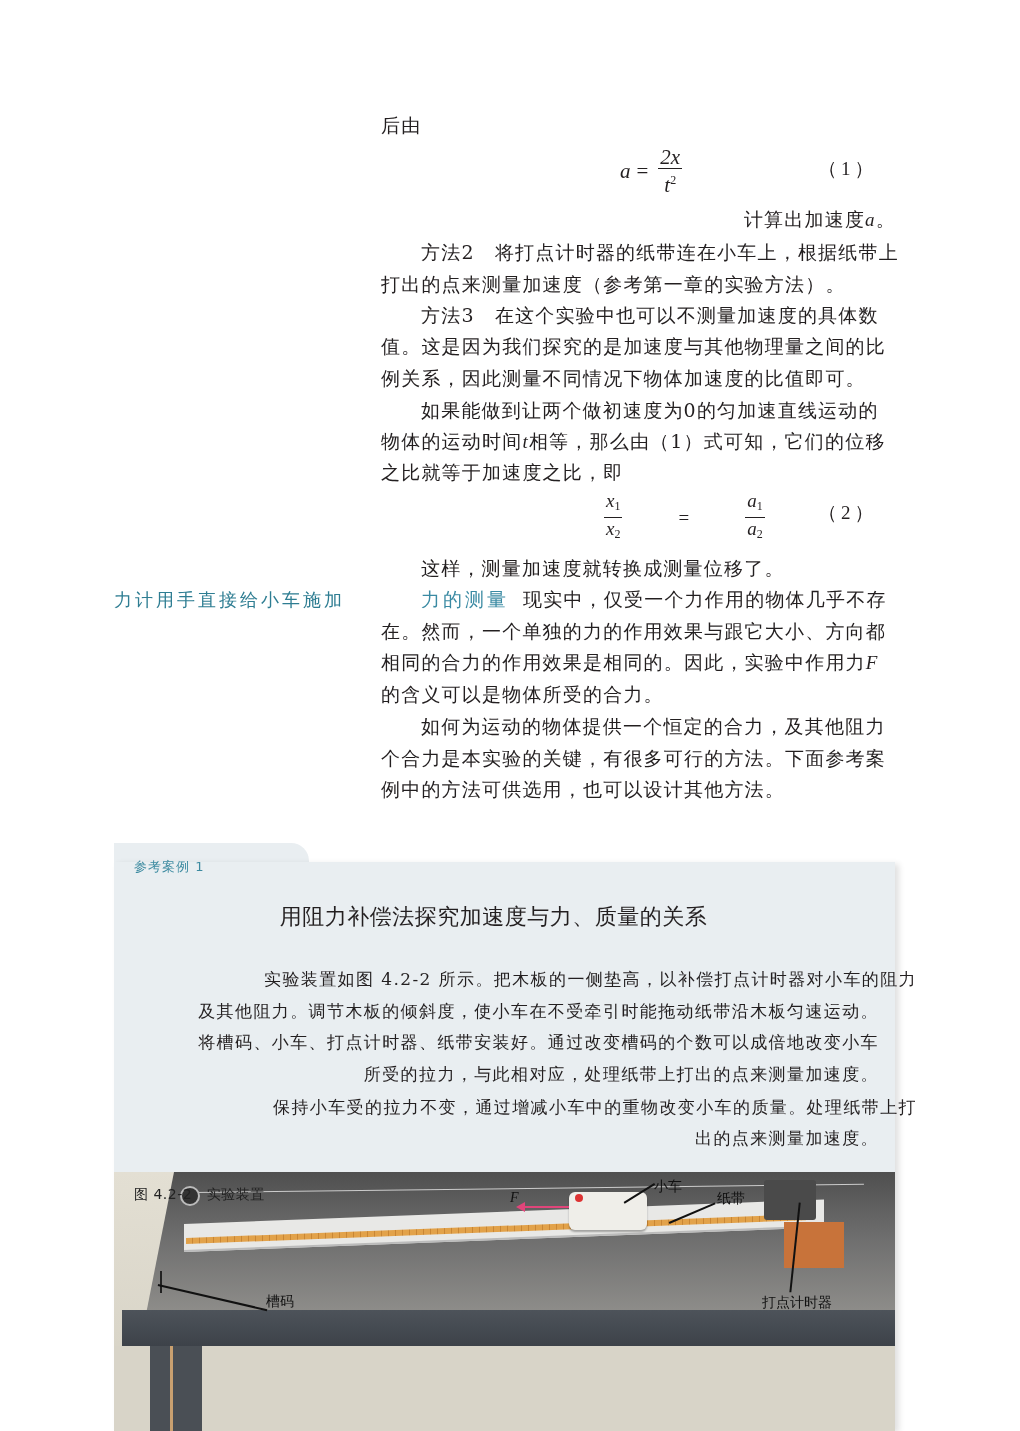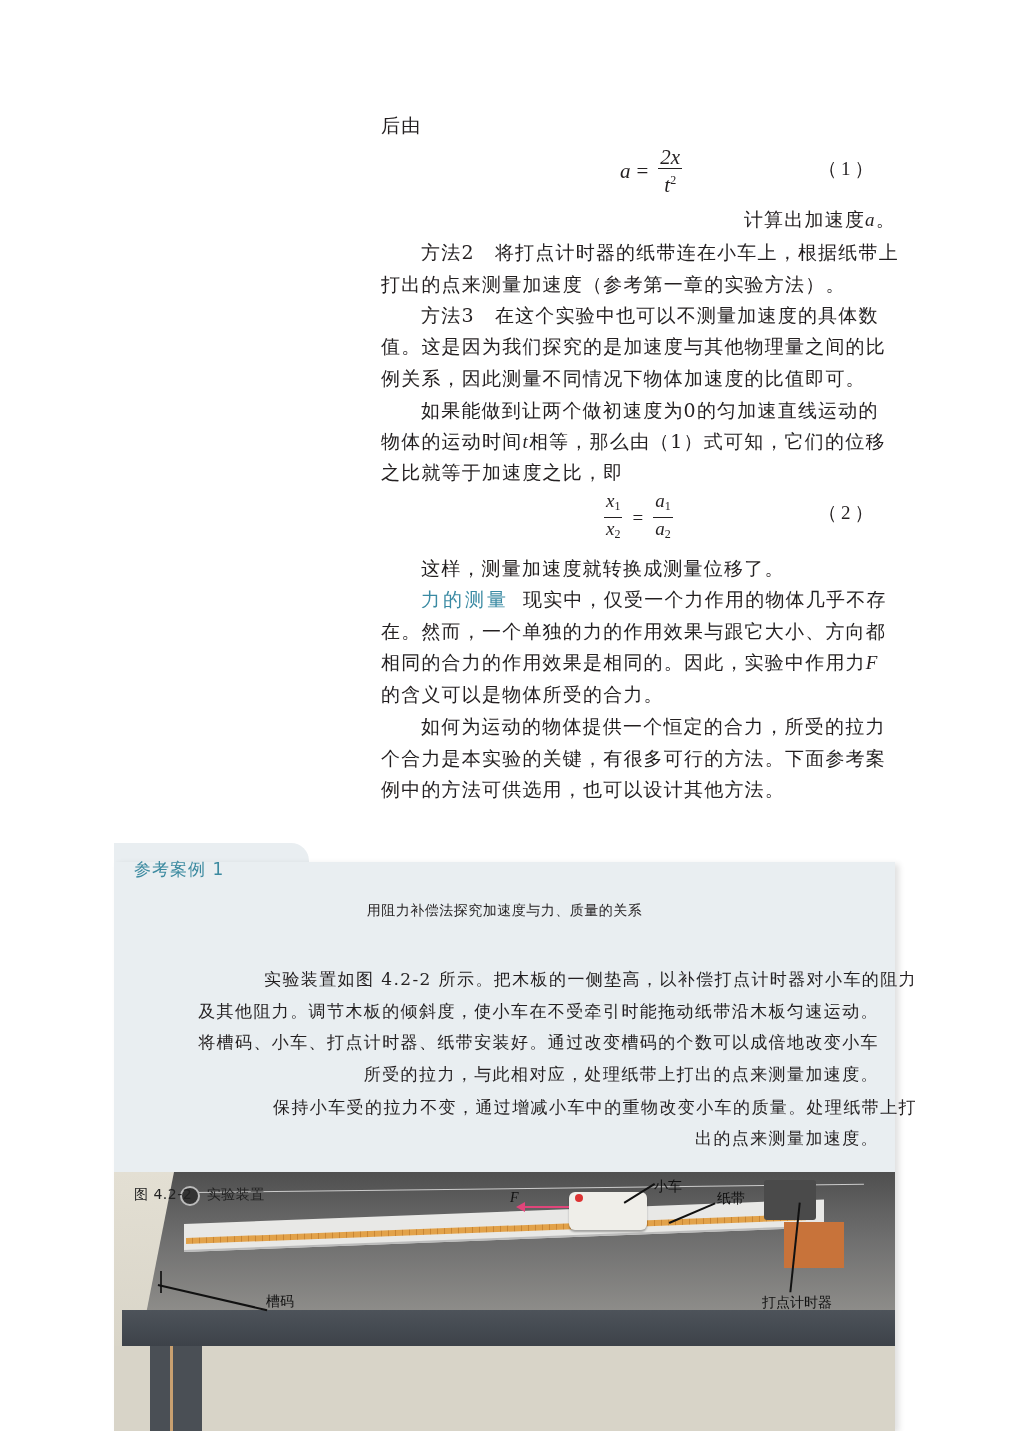--- a/index.html
+++ b/index.html
@@ -16,22 +16,22 @@
   .fr .den { line-height:22px; padding:0 2px; }
   .fr sub { font-size:12px; font-style:normal; vertical-align:-3px; }
   .fr sup { font-size:12px; font-style:normal; }
   .eq-sign { font-style:normal; margin:0 6px; }
   .kw { color:#3a8aa3; letter-spacing:3px; }
   .side { position:absolute; left:114px; width:240px; color:#2e7d92; font-size:18px; line-height:31.5px; letter-spacing:3px; font-family:"DejaVu Sans","Liberation Sans",sans-serif; }
   .side .tri { display:inline-block; width:0; height:0; border-top:7px solid transparent; border-bottom:7px solid transparent; border-left:11px solid #2e7d92; margin-right:22px; vertical-align:-1px; }
 
   .panel { position:absolute; left:114px; top:862px; width:781px; height:569px; background:#e9eef1; box-shadow:4px 2px 6px rgba(0,0,0,0.12); }
   .tab { position:absolute; left:114px; top:843px; width:195px; height:30px; background:#e9eef1; border-top-right-radius:18px; }
-  .tab-label { position:absolute; left:134px; top:858px; font-family:"DejaVu Sans","Liberation Sans",sans-serif; font-size:17px; color:#3c8aa0; letter-spacing:1px; }
-  .case-title { position:absolute; left:114px; width:781px; top:902px; text-align:center; font-family:Liberation Sans, sans-serif; font-size:14px; color:#231f20; letter-spacing:0.5px; }
+  .tab-label { position:absolute; left:134px; top:858px; font-family:"DejaVu Sans","Liberation Sans",sans-serif; font-size:13px; color:#3c8aa0; letter-spacing:1px; }
+  .case-title { position:absolute; left:103px; width:781px; top:902px; text-align:center; font-family:Liberation Sans, sans-serif; font-size:22px; color:#231f20; letter-spacing:0.5px; }
   .case-p { position:absolute; left:134px; width:745px; font-size:17px; line-height:32px; letter-spacing:1.4px; color:#231f20; white-space:nowrap;text-align:right; }
 
   .photo { position:absolute; left:114px; top:1172px; width:781px; height:259px; overflow:hidden;
            background:linear-gradient(100deg,#d9d5c8 0%,#cfcbbf 6%,#5a5a5a 12%,#6b6b6b 40%,#7c7b78 60%,#6a6a6a 85%,#8a8883 100%); }
   .tabletop { position:absolute; left:0; top:0; width:781px; height:140px; background:linear-gradient(180deg,#4f4f4f 0%,#6d6d6d 45%,#8e8d8a 100%); }
   .table-edge { position:absolute; left:8px; top:138px; width:773px; height:36px; background:linear-gradient(180deg,#4d535a 0%,#3d4249 100%); }
   .floor { position:absolute; left:0; top:174px; width:781px; height:85px; background:#d8d4c8; }
   .leg { position:absolute; left:36px; top:174px; width:52px; height:85px; background:#4a4f55; }
   .leg-strip { position:absolute; left:56px; top:174px; width:3px; height:85px; background:#c9a070; }
   .left-wall { position:absolute; left:0; top:0; width:60px; height:259px; background:linear-gradient(180deg,#e3dfd3,#d4d0c3); clip-path:polygon(0 0,100% 0,15% 100%,0 100%); }
@@ -70,43 +70,44 @@
 
 <div class="line main indent" style="top:236px;">方法2　将打点计时器的纸带连在小车上，根据纸带上</div>
 <div class="line main" style="top:268px;">打出的点来测量加速度（参考第一章的实验方法）。</div>
 <div class="line main indent" style="top:299px;">方法3　在这个实验中也可以不测量加速度的具体数</div>
 <div class="line main" style="top:330px;">值。这是因为我们探究的是加速度与其他物理量之间的比</div>
 <div class="line main" style="top:362px;">例关系，因此测量不同情况下物体加速度的比值即可。</div>
 <div class="line main indent" style="top:394px;">如果能做到让两个做初速度为0的匀加速直线运动的</div>
 <div class="line main" style="top:425px;"><span>物体的运动时间</span><span class="math">t</span><span>相等，那么由（1）式可知，它们的位移</span></div>
 <div class="line main" style="top:456px;">之比就等于加速度之比，即</div>
 
-<div class="frac" style="left:600px; top:490px; font-size:19px;">
+<div class="frac" style="left:600px; top:490px; font-size:19px;gap:46px;">
   <span class="fr">
     <span class="num"><span>x</span><sub>1</sub></span>
     <span class="den"><span>x</span><sub>2</sub></span>
   </span>
   <span class="eq-sign">=</span>
   <span class="fr">
     <span class="num"><span>a</span><sub>1</sub></span>
     <span class="den"><span>a</span><sub>2</sub></span>
   </span>
 </div>
 <div class="eqnum" style="left:818px; top:500px;">（2）</div>
 
 <div class="line main indent" style="top:552px;">这样，测量加速度就转换成测量位移了。</div>
 <div class="line main indent" style="top:583px;"><span class="kw">力的测量</span><span style="margin-left:14px;">现实中，仅受一个力作用的物体几乎不存</span></div>
 <div class="line main" style="top:615px;">在。然而，一个单独的力的作用效果与跟它大小、方向都</div>
 <div class="line main" style="top:646px;"><span>相同的合力的作用效果是相同的。因此，实验中作用力</span><span class="math">F</span></div>
 <div class="line main" style="top:678px;">的含义可以是物体所受的合力。</div>
-<div class="line main indent" style="top:710px;">如何为运动的物体提供一个恒定的合力，所受的拉力</div>
+<div class="line main indent" style="top:710px;">如何为运动的物体提供一个恒定的合力，及其他阻力</div>
 <div class="line main" style="top:742px;">个合力是本实验的关键，有很多可行的方法。下面参考案</div>
 <div class="line main" style="top:773px;">例中的方法可供选用，也可以设计其他方法。</div>
 
 <div class="side" style="top:584px;">
+  <div>力计用手直接给小车施加</div>
 </div>
 
 <div class="tab"></div>
 <div class="panel"></div>
 <div class="tab-label">参考案例 1</div>
 <div class="case-title">用阻力补偿法探究加速度与力、质量的关系</div>
 
 <div class="case-p" style="top:963px; padding-left:38px;">实验装置如图 4.2-2 所示。把木板的一侧垫高，以补偿打点计时器对小车的阻力</div>
 <div class="case-p" style="top:995px;">及其他阻力。调节木板的倾斜度，使小车在不受牵引时能拖动纸带沿木板匀速运动。</div>
 <div class="case-p" style="top:1026px;">将槽码、小车、打点计时器、纸带安装好。通过改变槽码的个数可以成倍地改变小车</div>

